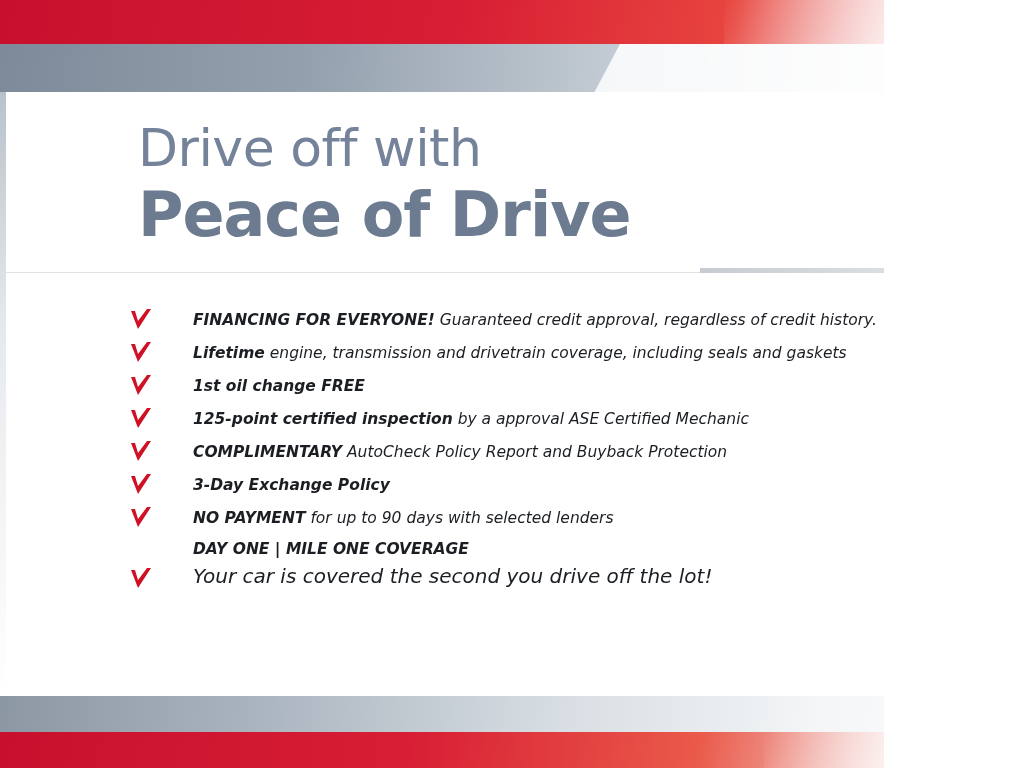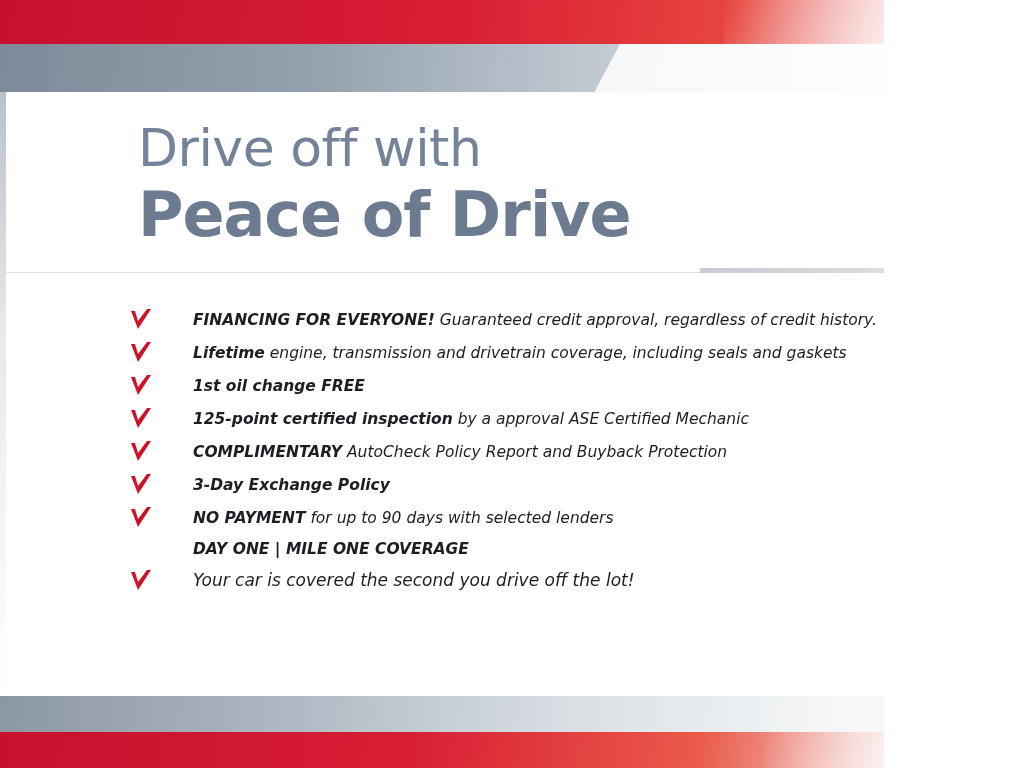--- a/index.html
+++ b/index.html
@@ -248,25 +248,25 @@
     font-style: italic;
     line-height: 1.35;
   }
   .feature .txt b {
     font-weight: 700;
     font-style: italic;
   }
   .feature .sub {
     display: block;
     font-family: "DejaVu Sans", sans-serif;
-    font-size: 17px;
+    font-size: 20px;
     font-style: italic;
     font-weight: 400;
     color: #1b1f24;
-    margin-top: 9px;
+    margin-top: 3px;
   }
 </style>
 </head>
 <body>
 
 <div class="page">
 
   <div class="top-band">
     <div class="top-red"></div>
     <div class="top-gray"></div>

